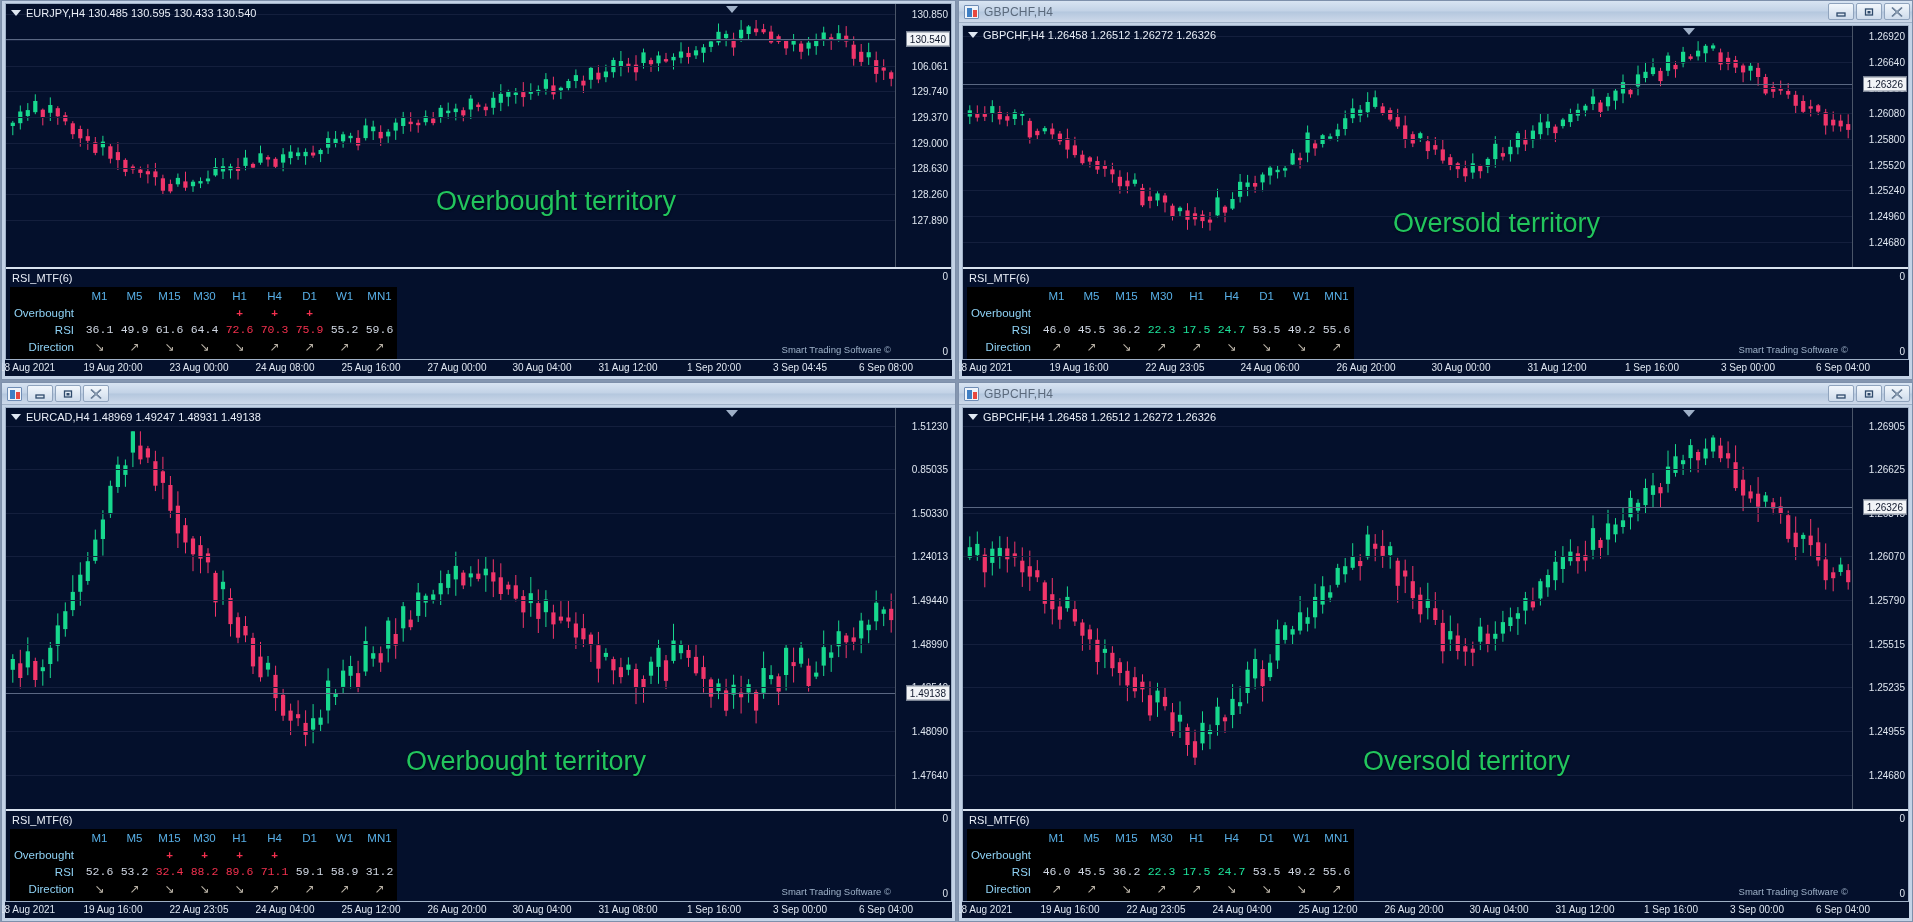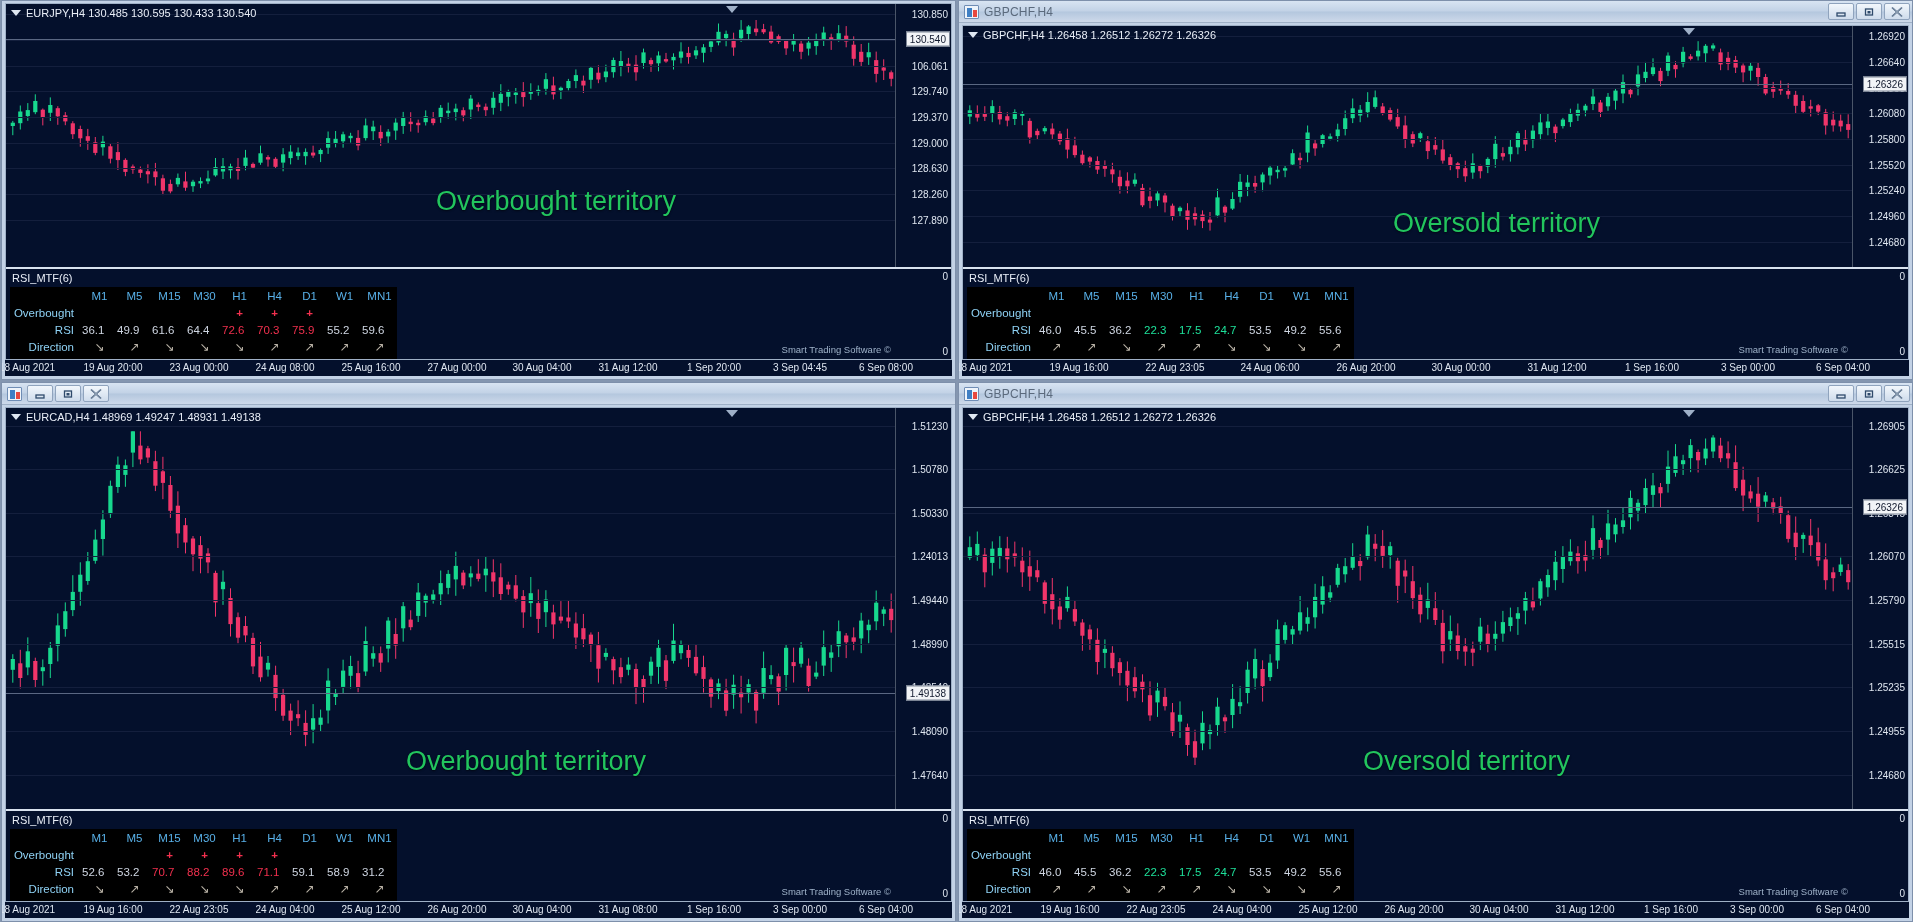--- a/index.html
+++ b/index.html
@@ -49,21 +49,21 @@
   .dropmark { position:absolute; width:0;height:0;border-left:6px solid transparent;
     border-right:6px solid transparent;border-top:7px solid #9fb0c8; z-index:7; }
   .indipane { position:relative; flex:0 0 auto; background:#04102c;
       border-top:2px solid #d9e2ee; overflow:hidden; }
   .indi-name { position:absolute; left:6px; top:3px; font-size:11px; color:#e9eef7; z-index:4; }
   .indi-zero { position:absolute; right:3px; font-size:10px; color:#dfe6f0; z-index:6; }
   .rsi-table { position:absolute; background:#000000; z-index:5;
       display:grid; align-items:center; font-size:11.5px; }
   .rsi-table .hdr { color:#58b0e8; text-align:center; }
   .rsi-table .rowlabel { color:#8fd2f5; text-align:right; padding-right:8px; white-space:nowrap; }
-  .rsi-table .cell { color:#cfd6e2; }
+  .rsi-table .cell { text-align:center; color:#cfd6e2;font-family:Liberation Mono, monospace; }
   .rsi-table .cell.ob { color:#f2304e; }
   .rsi-table .cell.os { color:#1de19a; }
   .rsi-table .mark { text-align:center; font-weight:bold; }
   .rsi-table .mark.ob { color:#f2304e; }
   .rsi-table .mark.os { color:#1de19a; }
   .rsi-table .arr { text-align:center; color:#b9b2a6; font-size:12px; }
   .credit { position:absolute; right:60px; bottom:4px; font-size:9.5px; color:#9fb2c9; z-index:8; }
   .axis-x { flex:0 0 16px; position:relative; background:#04102c; }
   .axis-x .t { position:absolute; font-size:10px; color:#dfe6f0; transform:translateX(-50%);
     white-space:nowrap; top:2px; }
@@ -1052,21 +1052,21 @@
               <line x1="877.7" y1="198.6" x2="877.7" y2="218.1" stroke="#17d88e" stroke-width="1"></line>
               <rect x="875.6" y="201.4" width="4.2" height="4.4" fill="#17d88e"></rect>
               <line x1="885.2" y1="185.5" x2="885.2" y2="224.6" stroke="#f0356a" stroke-width="1"></line>
               <rect x="883.1" y="200.8" width="4.2" height="11.3" fill="#f0356a"></rect>
             </svg>
             <div class="curline" style="top:285.2px;width:895px"></div>
             <div class="axis-y">
               <div class="gl" style="top:17.5px"></div>
               <div class="tick" style="top:17.5px">1.51230</div>
               <div class="gl" style="top:61.1px"></div>
-              <div class="tick" style="top:61.1px">1.50780</div>
+              <div class="tick" style="top:61.1px">0.85035</div>
               <div class="gl" style="top:104.8px"></div>
               <div class="tick" style="top:104.8px">1.50330</div>
               <div class="gl" style="top:148.4px"></div>
               <div class="tick" style="top:148.4px">1.24013</div>
               <div class="gl" style="top:192.1px"></div>
               <div class="tick" style="top:192.1px">1.49440</div>
               <div class="gl" style="top:235.7px"></div>
               <div class="tick" style="top:235.7px">1.48990</div>
               <div class="gl" style="top:279.4px"></div>
               <div class="tick" style="top:279.4px">1.48540</div>
@@ -1104,21 +1104,21 @@
               <div class="mark ob">+</div>
               <div class="mark ob">+</div>
               <div class="mark ob">+</div>
               <div class="mark ob">+</div>
               <div class="mark ob"></div>
               <div class="mark ob"></div>
               <div class="mark ob"></div>
               <div class="rowlabel">RSI</div>
               <div class="cell">52.6</div>
               <div class="cell">53.2</div>
-              <div class="cell ob">70.7</div>
+              <div class="cell ob">32.4</div>
               <div class="cell ob">88.2</div>
               <div class="cell ob">89.6</div>
               <div class="cell ob">71.1</div>
               <div class="cell">59.1</div>
               <div class="cell">58.9</div>
               <div class="cell">31.2</div>
               <div class="rowlabel">Direction</div>
               <div class="arr">↘</div>
               <div class="arr">↗</div>
               <div class="arr">↘</div>

